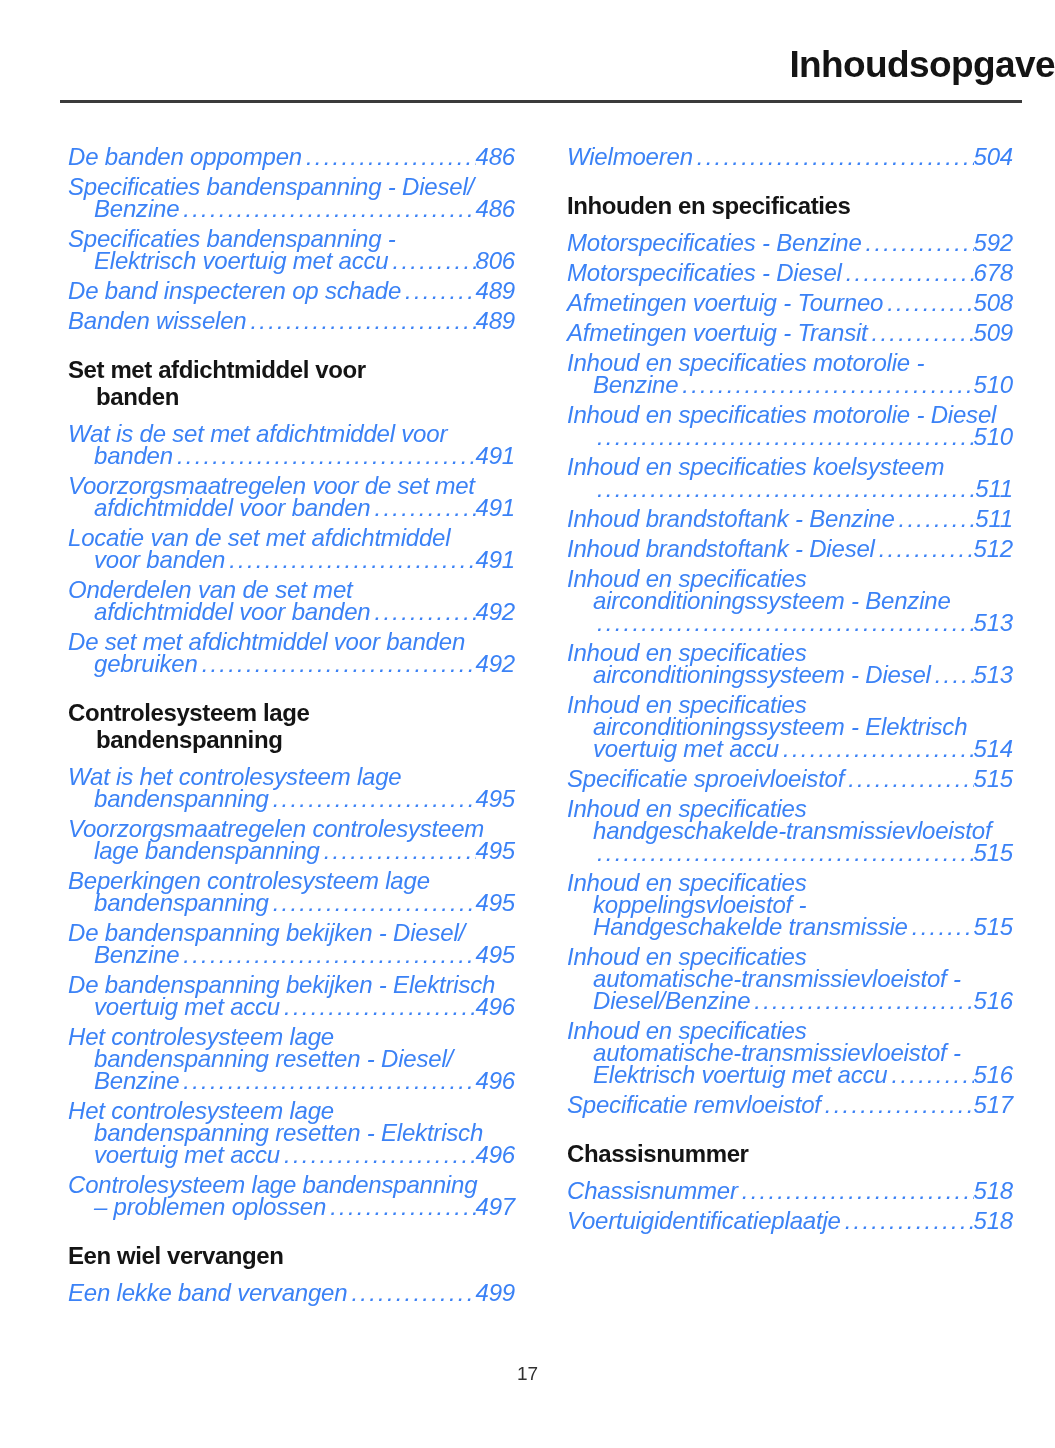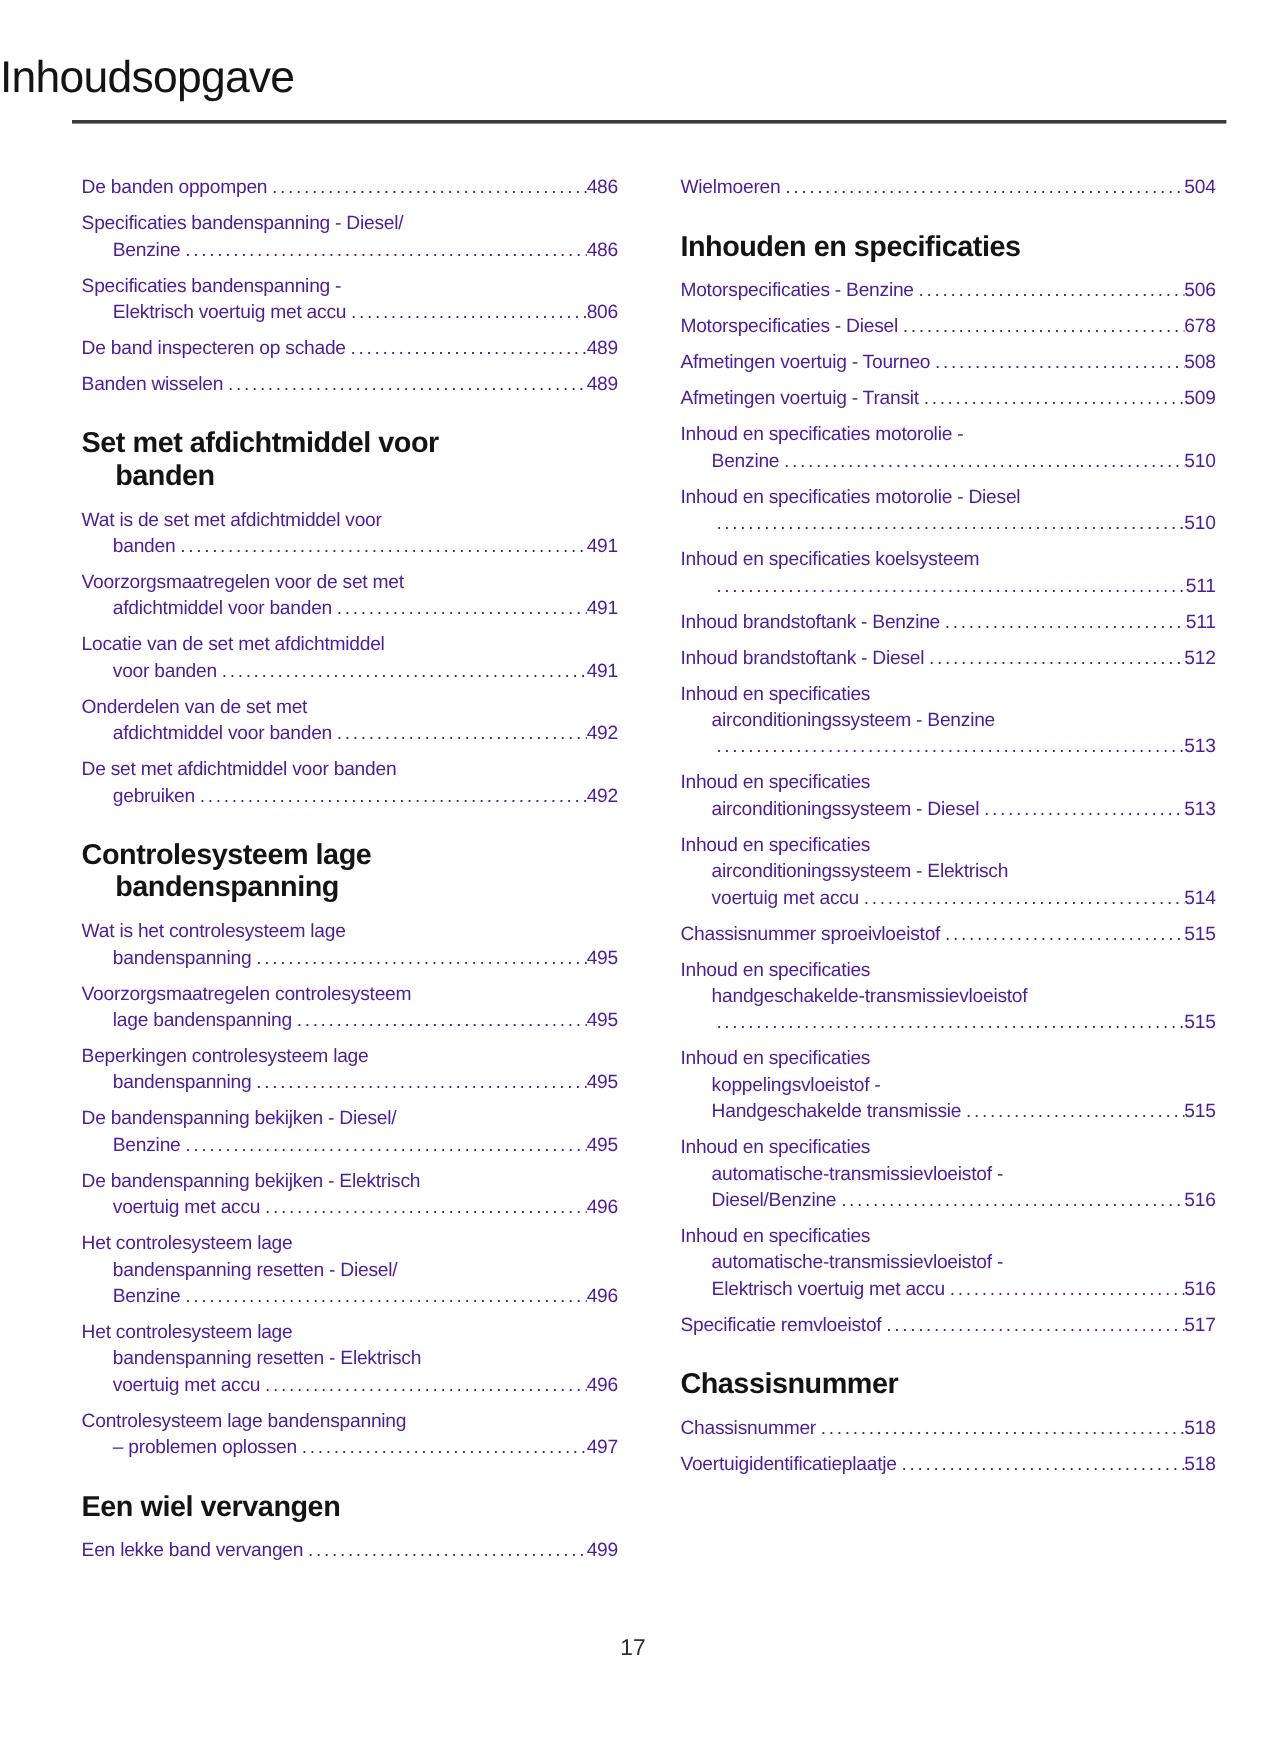--- a/index.html
+++ b/index.html
@@ -7,24 +7,24 @@
     position: relative;
     width: 1055px;
     height: 1448px;
     background: #ffffff;
     font-family: "Liberation Sans", sans-serif;
     color: #303030;
     overflow: hidden;
   }
   .title {
     padding-top: 44px;
-    text-align: left;
+    text-align: right;
     font-size: 37px;
     line-height: 42px;
-    font-weight: 400;
+    font-weight: 700;
     letter-spacing: -0.6px;
     color: #141414;
   }
   .divider {
     position: absolute;
     left: 60px;
     top: 100px;
     width: 962px;
     height: 3px;
     background: #3b3b3b;
@@ -45,25 +45,26 @@
     line-height: 27px;
     font-weight: 800;
     letter-spacing: -0.4px;
     color: #141414;
     margin: 24px 0 13px 0;
   }
   .heading-line { white-space: nowrap; }
   .heading-line.cont { padding-left: 28px; }
 
   .toc-entry {
-    font-size: 16px;
+    font-size: 24px;
     line-height: 22px;
     letter-spacing: -0.2px;
     margin-bottom: 8px;
-    color: #4c1d95;
+    color: #3b82f6;
+    font-style: italic;
   }
   .entry-line { white-space: nowrap; }
   .entry-line.cont { padding-left: 26px; }
   .entry-line.last { display: flex; }
   .entry-text { flex: none; }
   .leader-dots {
     flex: 1 1 auto;
     overflow: hidden;
     white-space: nowrap;
     letter-spacing: 2.2px;
@@ -264,21 +265,21 @@
             <span class="entry-page">504</span>
           </div>
         </div>
         <div class="section-heading">
           <div class="heading-line">Inhouden en specificaties</div>
         </div>
         <div class="toc-entry">
           <div class="entry-line last">
             <span class="entry-text">Motorspecificaties - Benzine</span>
             <span class="leader-dots"></span>
-            <span class="entry-page">506</span>
+            <span class="entry-page">592</span>
           </div>
         </div>
         <div class="toc-entry">
           <div class="entry-line last">
             <span class="entry-text">Motorspecificaties - Diesel</span>
             <span class="leader-dots"></span>
             <span class="entry-page">678</span>
           </div>
         </div>
         <div class="toc-entry">
@@ -354,21 +355,21 @@
           <div class="entry-line">Inhoud en specificaties</div>
           <div class="entry-line cont">airconditioningssysteem - Elektrisch</div>
           <div class="entry-line last cont">
             <span class="entry-text">voertuig met accu</span>
             <span class="leader-dots"></span>
             <span class="entry-page">514</span>
           </div>
         </div>
         <div class="toc-entry">
           <div class="entry-line last">
-            <span class="entry-text">Chassisnummer sproeivloeistof</span>
+            <span class="entry-text">Specificatie sproeivloeistof</span>
             <span class="leader-dots"></span>
             <span class="entry-page">515</span>
           </div>
         </div>
         <div class="toc-entry">
           <div class="entry-line">Inhoud en specificaties</div>
           <div class="entry-line cont">handgeschakelde-transmissievloeistof</div>
           <div class="entry-line last cont">
             <span class="entry-text"></span>
             <span class="leader-dots"></span>

